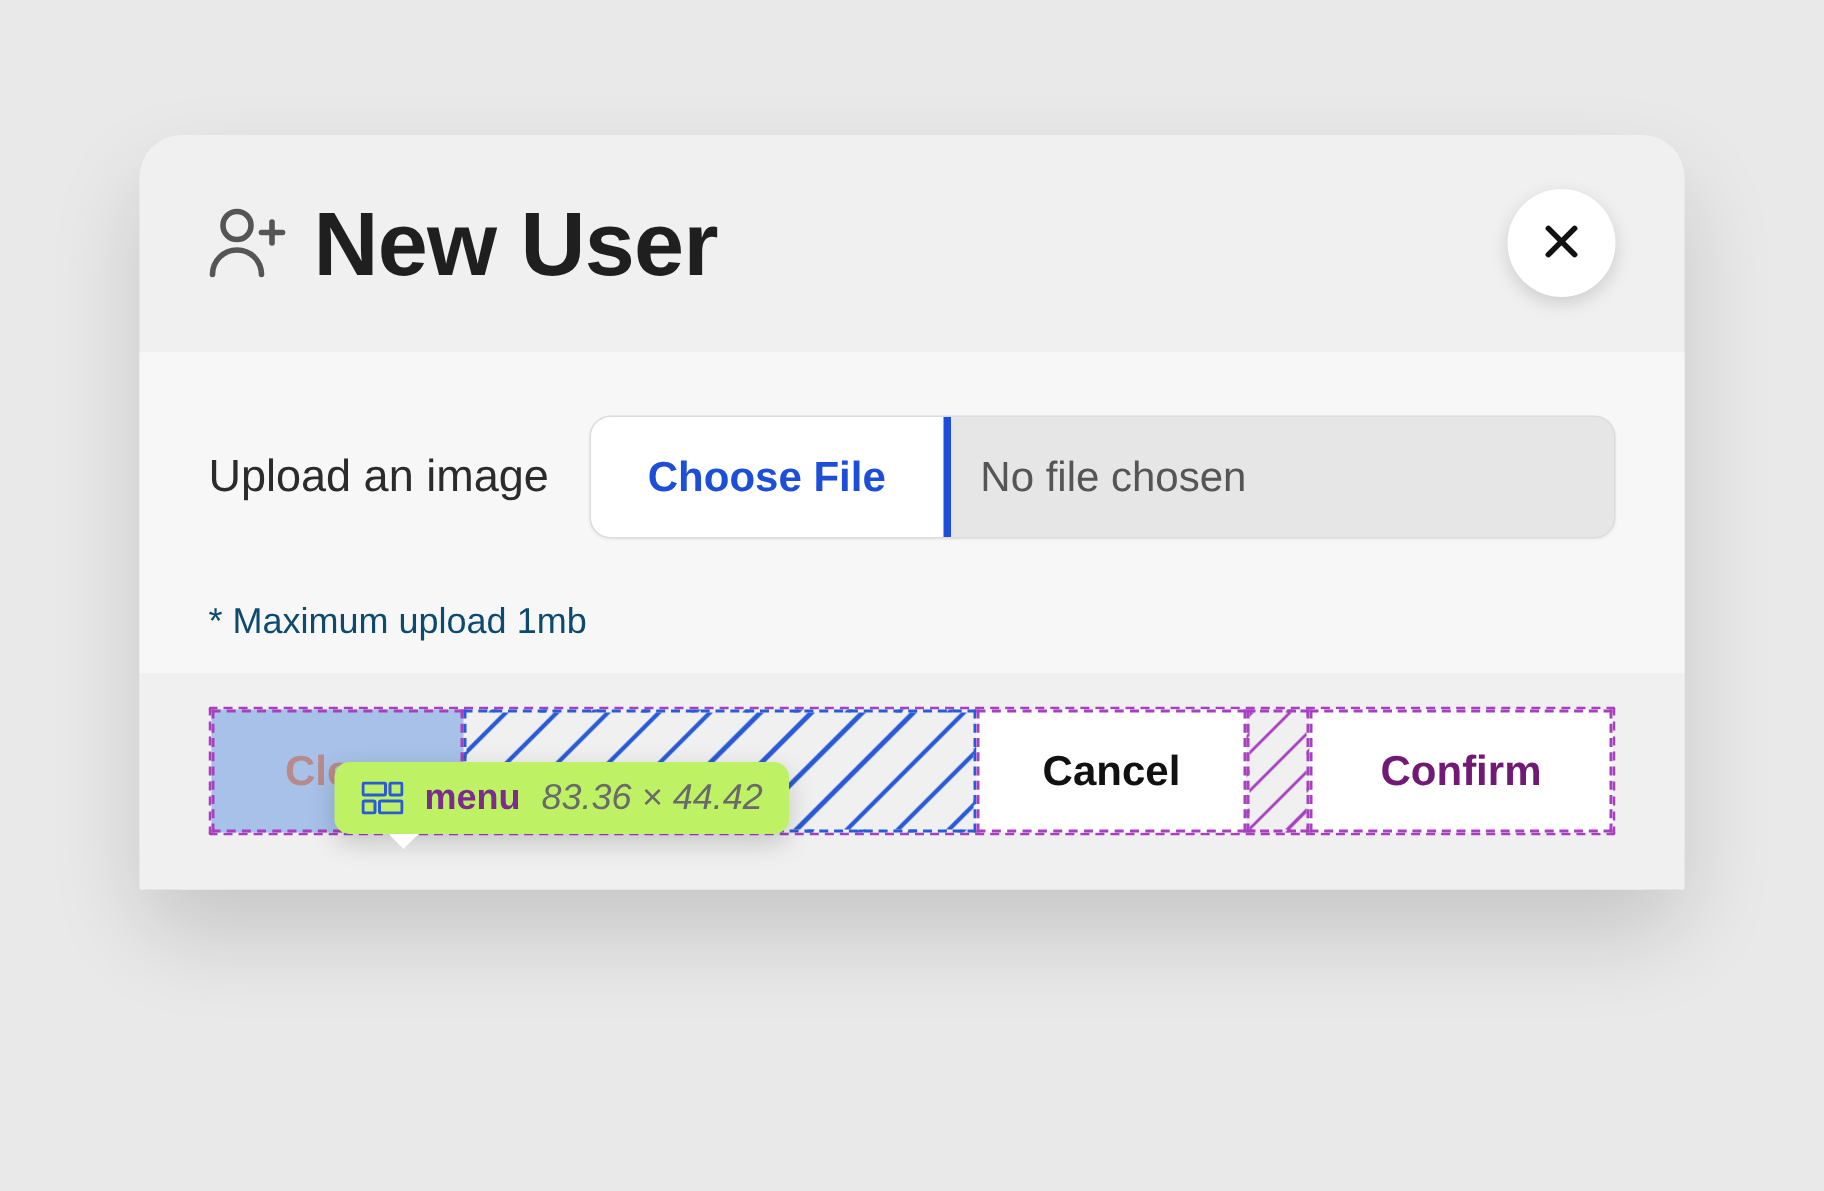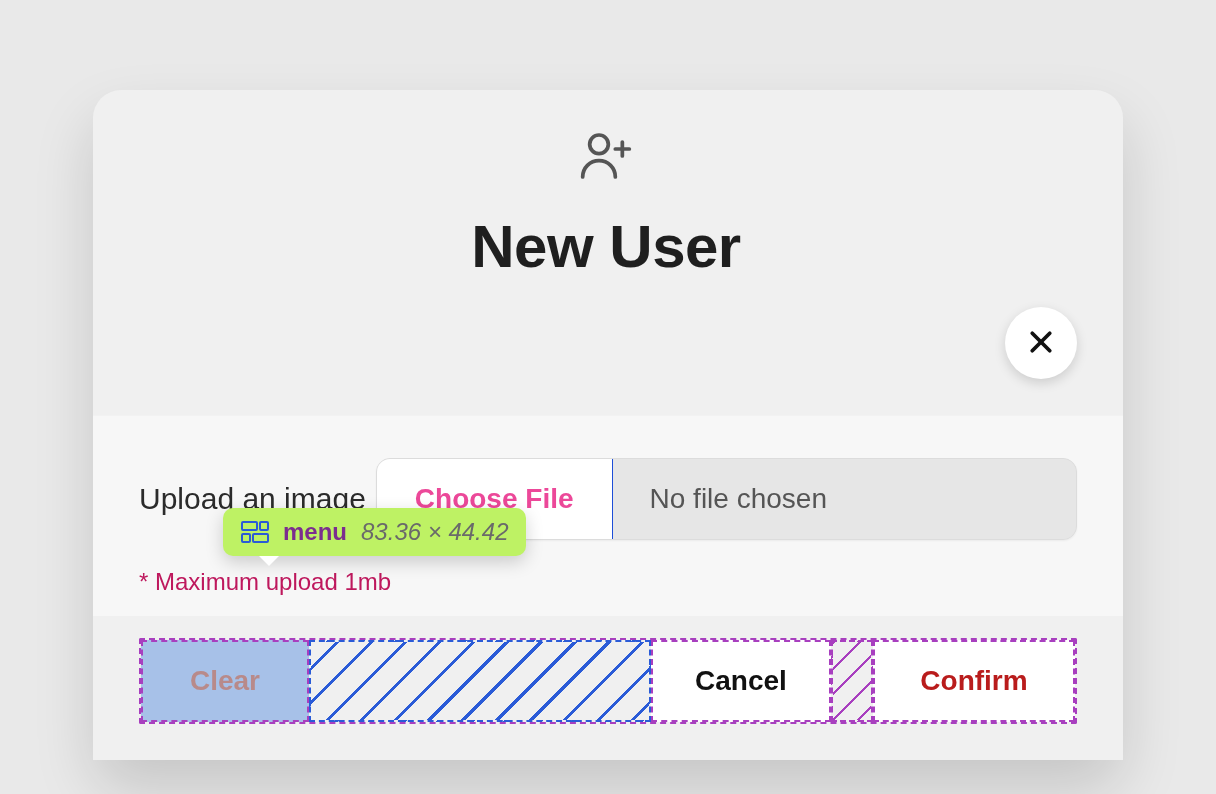--- a/index.html
+++ b/index.html
@@ -20,22 +20,21 @@
     box-shadow: 0 30px 60px rgba(0,0,0,0.15);
     overflow: visible;
     position: relative;
   }
 
   
   .card-header {
     display: flex;
     align-items: center;
     padding: 36px 46px 36px 42px;
-    gap: 26px;
-    flex-direction: column;
+    gap: 14px;
   }
   .user-plus-icon {
     width: 60px;
     height: 60px;
     display: inline-flex;
     align-items: center;
     justify-content: center;
     color: #555;
   }
   .card-title {
@@ -61,21 +60,21 @@
 
   
   .card-body {
     background: #f7f7f7;
     padding: 42px 46px 20px 46px;
     border-top: 1px solid rgba(0,0,0,0.02);
   }
   .upload-row {
     display: flex;
     align-items: center;
-    gap: 10px;
+    gap: 27px;
   }
   .upload-label {
     font-size: 30px;
     color: #2b2b2b;
     white-space: nowrap;
   }
   .file-widget {
     display: flex;
     flex: 1;
     border: 1px solid #dcdcdc;
@@ -84,38 +83,38 @@
     box-shadow: 0 2px 6px rgba(0,0,0,0.08) inset, 0 1px 2px rgba(0,0,0,0.05);
     height: 82px;
     background: #e6e6e6;
   }
   .choose-file {
     background: #ffffff;
     border: none;
     padding: 0 38px;
     font-size: 28px;
     font-weight: 800;
-    color: #ec4899;
-    border-right: 1px solid #1d4ed8;
+    color: #1d4ed8;
+    border-right: 5px solid #1d4ed8;
     cursor: pointer;
   }
   .file-status {
     flex: 1;
     display: flex;
     align-items: center;
-    padding-left: 37px;
+    padding-left: 20px;
     font-size: 28px;
     color: #555;
     background: #e6e6e6;
   }
 
   .hint {
-    margin-top: 28px;
+    margin-top: 42px;
     font-size: 24px;
-    color: #be185d;
+    color: #0c4a6e;
   }
 
   
   .inspect-tooltip {
     position: absolute;
     left: 130px;
     top: 418px;
     background: #bef264;
     border-radius: 10px;
     padding: 10px 18px;
@@ -195,21 +194,21 @@
       -45deg,
       transparent 0,
       transparent 8px,
       #a83fbf 8px,
       #a83fbf 10px,
       transparent 10px,
       transparent 18px
     );
     border-color: #a83fbf;
   }
-  .confirm-box { width: 202px; color: #b91c1c; }
+  .confirm-box { width: 202px; color: #701a75; }
 </style>
 </head>
 <body>
 
 <div class="card">
 
   <div class="card-header">
     <span class="user-plus-icon">
       <svg viewBox="0 0 24 24" width="56" height="56" fill="none" stroke="currentColor" stroke-width="1.6" stroke-linecap="round">
         <circle cx="9" cy="7" r="4"></circle>

